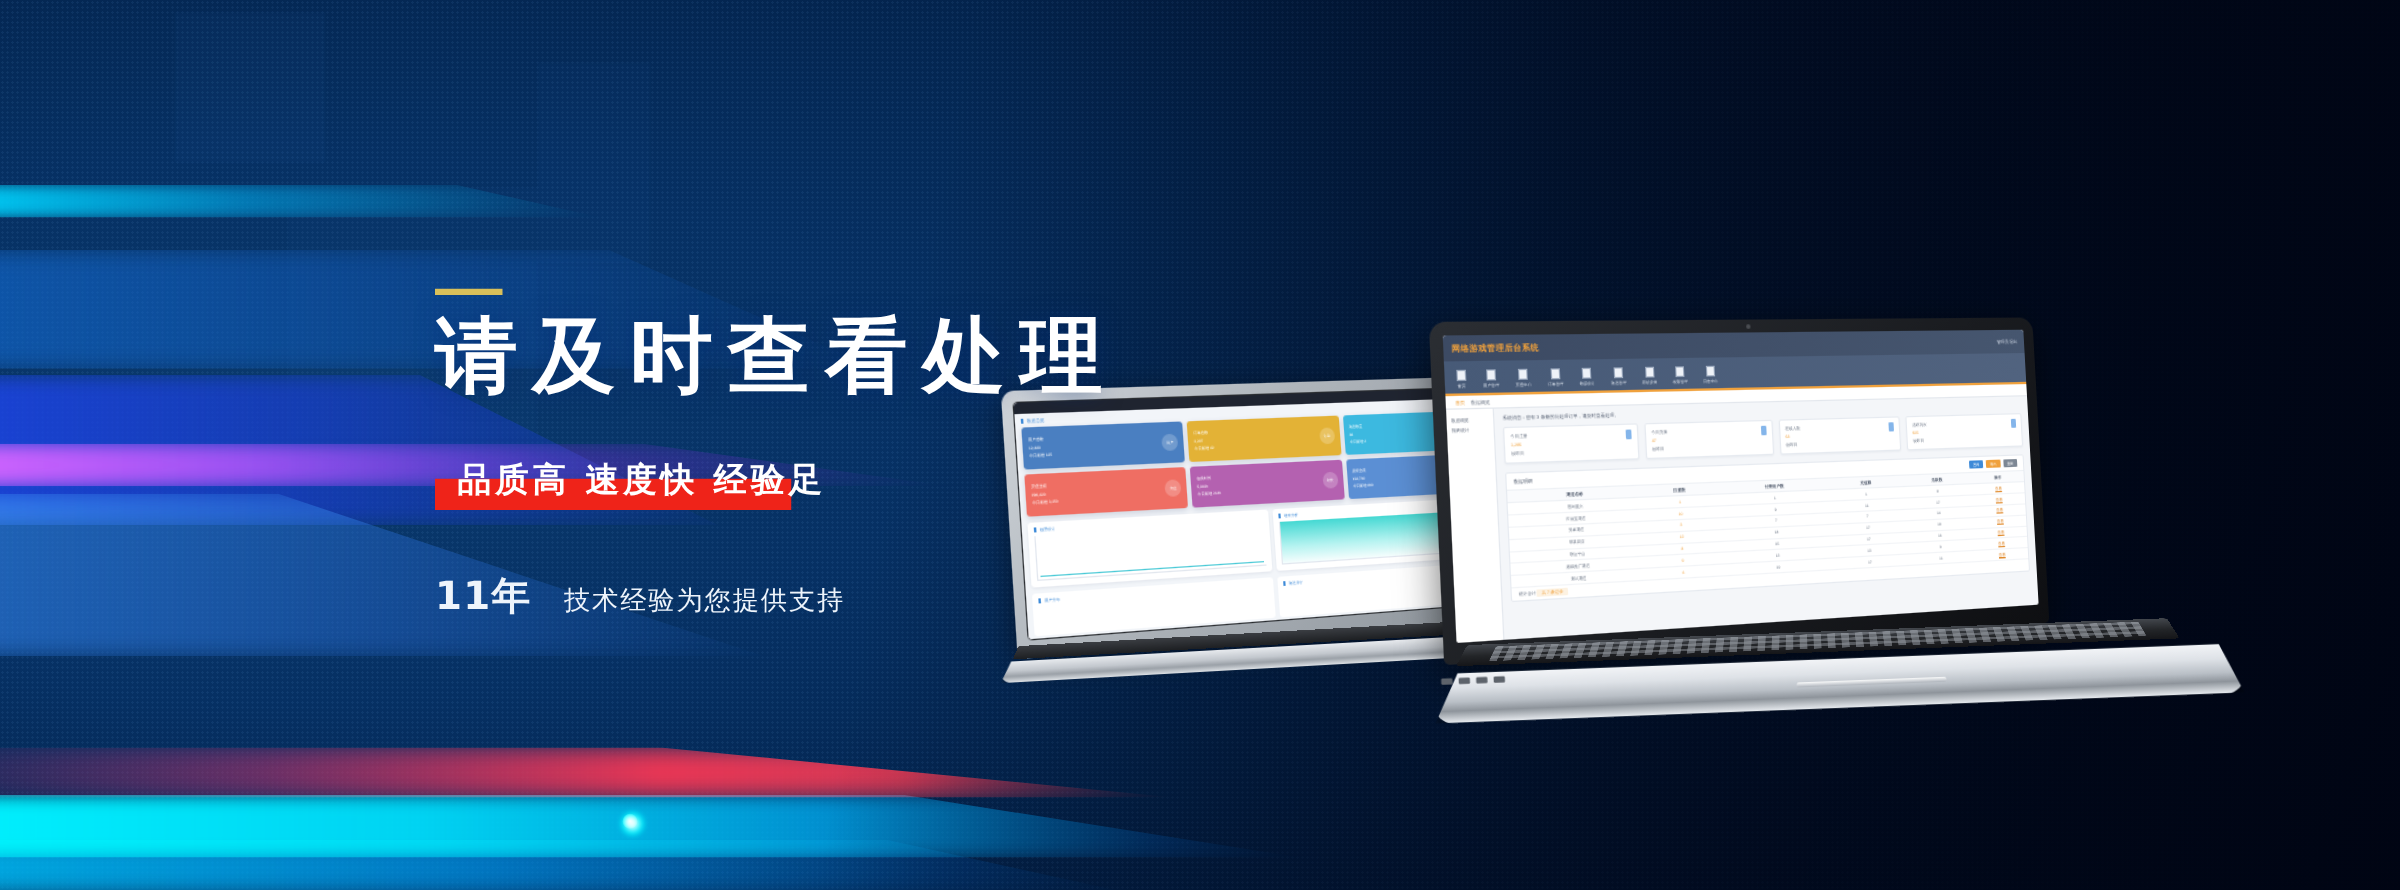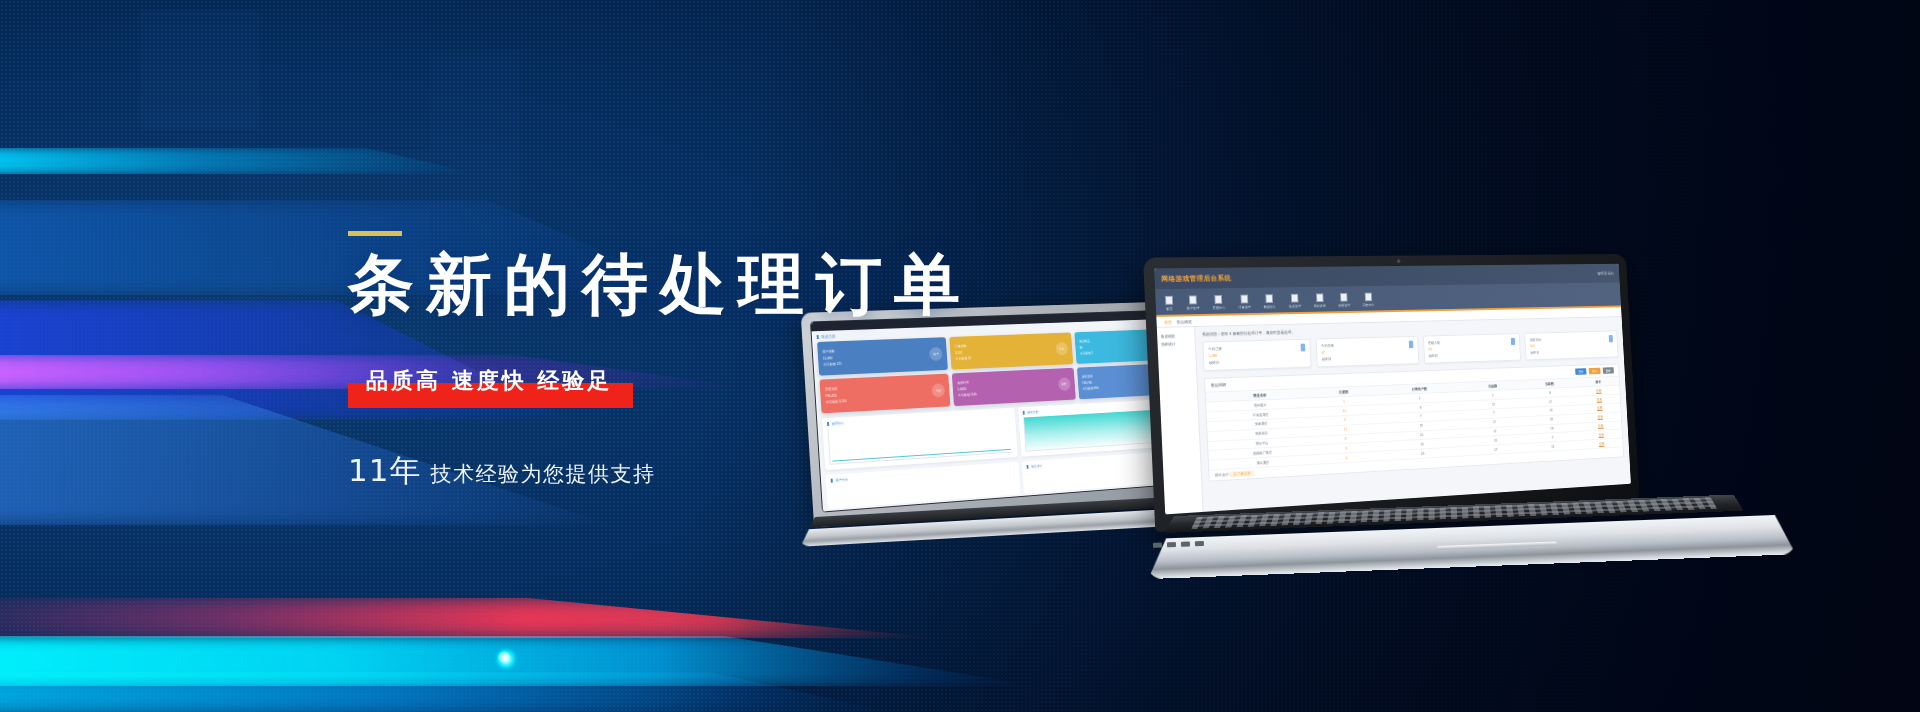--- a/index.html
+++ b/index.html
@@ -149,35 +149,35 @@
   .badge-wrap{ margin-top:46px; position:relative; display:inline-block; }
   .badge-bar{
     position:absolute; left:0; top:17px;
     width:285px; height:25px;
     background:#ef2319;
     z-index:0;
   }
   .badge-text{
     position:relative; z-index:1;
     display:inline-block;
-    font-size:22px; font-weight:800;
+    font-size:27px; font-weight:800;
     color:#ffffff;
     letter-spacing:3px;
     padding:0 12px 0 18px;
     white-space:nowrap;
     font-family:"DejaVu Sans","Liberation Sans",sans-serif;
   }
   .tagline{
     margin-top:54px;
     color:#eef4fb;
     white-space:nowrap;
     font-family:"DejaVu Sans","Liberation Sans",sans-serif;
   }
-  .tagline .num{ font-size:31px; font-weight:400; letter-spacing:1px; }
-  .tagline .rest{ font-size:21px; font-weight:400; letter-spacing:1.5px; margin-left:9px; }
+  .tagline .num{ font-size:31px; font-weight:700; letter-spacing:1px; }
+  .tagline .rest{ font-size:21px; font-weight:400; letter-spacing:1.5px; margin-left:26px; }
 
   
   .laptops{ position:absolute; left:0; top:0; width:1920px; height:712px; z-index:5; }
 
   
   .laptop-rear{
     position:absolute; left:790px; top:300px; width:470px; height:250px;
     transform:rotate(-3.2deg);
   }
   .lr-lid{
@@ -404,21 +404,21 @@
     <div class="streak s-azure"></div>
     <div class="streak s-red"></div>
     <div class="streak s-cyan-band"></div>
     <div class="streak s-cyan-band2"></div>
     <div class="glow-dot"></div>
     <div class="glow-dot-sm"></div>
   </div>
 
   <div class="copy">
     <div class="eyebrow-rule"></div>
-    <div class="headline">条新的待处理订单</div>
+    <div class="headline">请及时查看处理</div>
 
     <div class="badge-wrap">
       <div class="badge-bar"></div>
       <div class="badge-text">品质高  速度快  经验足</div>
     </div>
 
     <div class="tagline">
       <span class="num">11年</span><span class="rest">技术经验为您提供支持</span>
     </div>
   </div>

